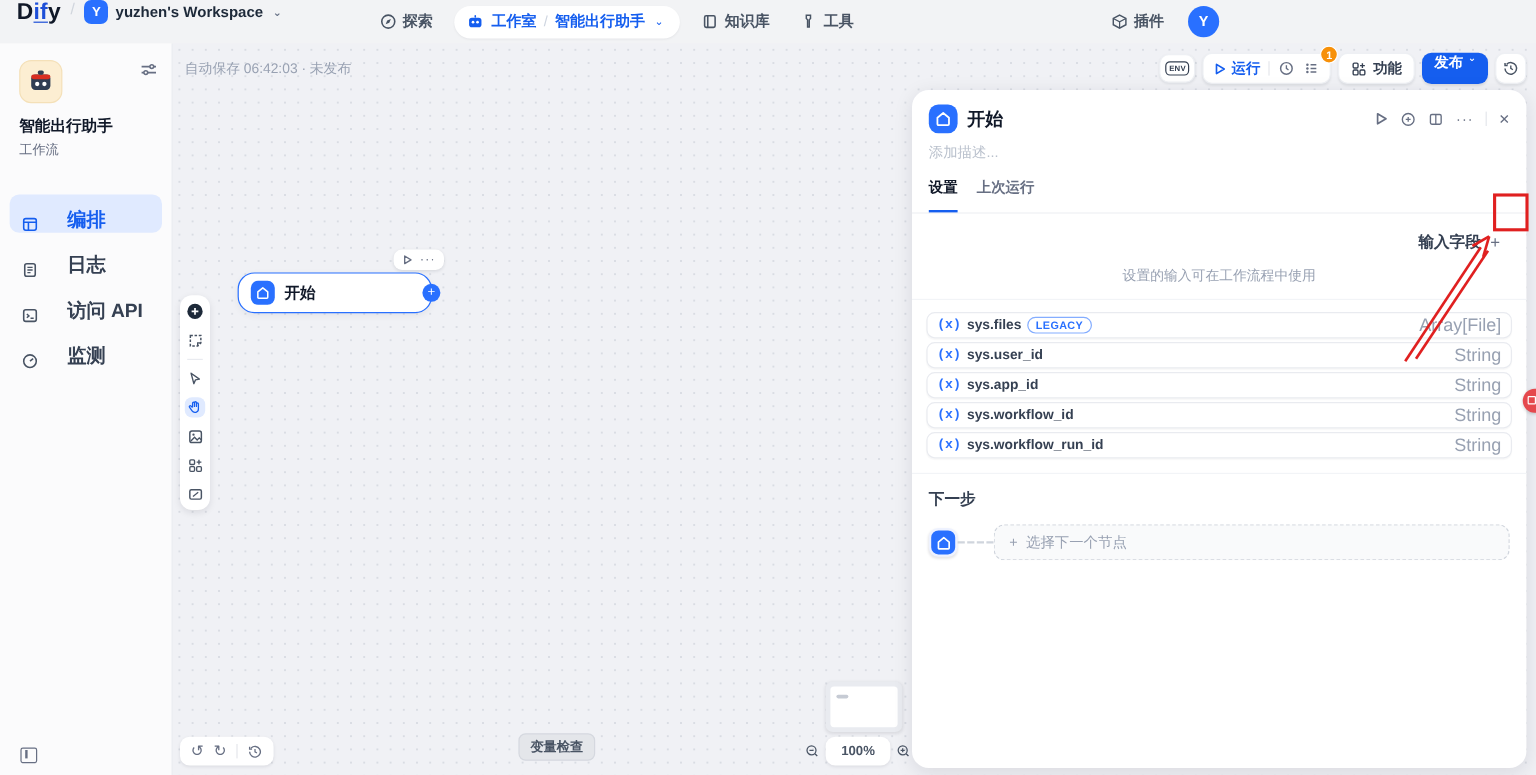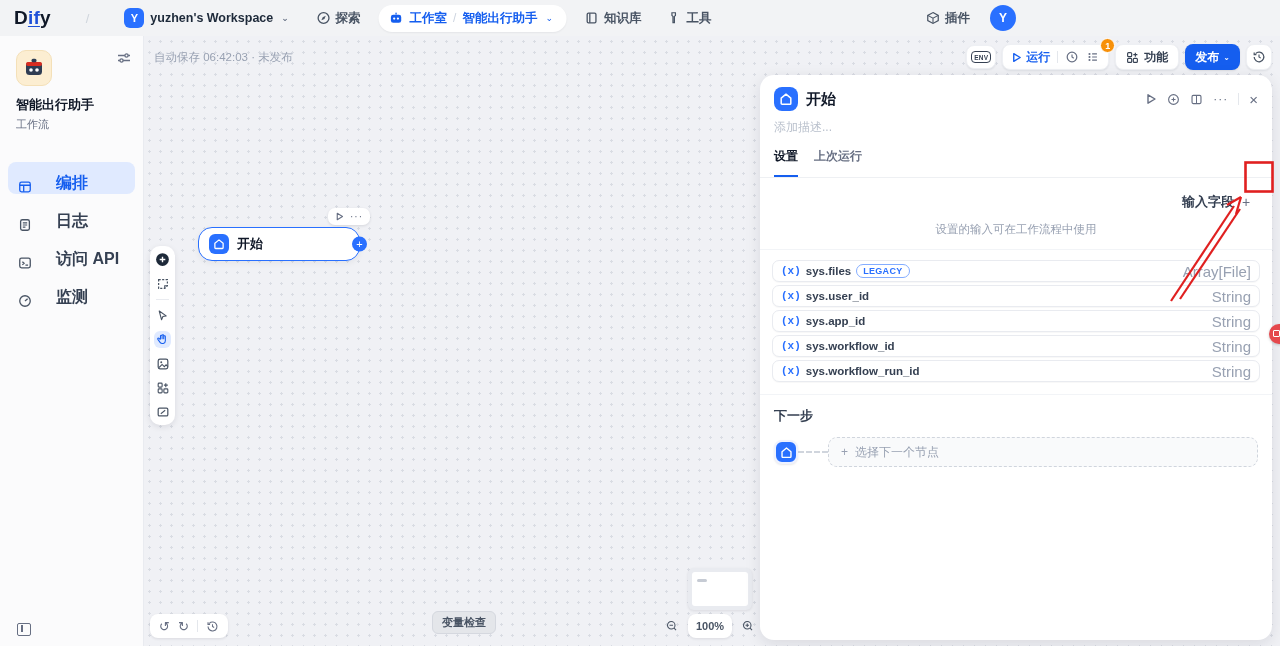--- a/index.html
+++ b/index.html
@@ -1,21 +1,21 @@
 <!DOCTYPE html>
 <html><head>
 <meta charset="utf-8">
 <style>
   * { margin:0; padding:0; box-sizing:border-box; }
   html,body { width:1280px; height:646px; overflow:hidden; }
   body { font-family:"Liberation Sans","DejaVu Sans",sans-serif; background:#f2f3f5; position:relative; color:#354052; }
   svg { display:block; }
 
   
-  .hdr { position:absolute; left:0; top:0; width:1028px; height:36px; background:#f2f3f5; display:flex; align-items:center; z-index:30;gap:27px; }
+  .hdr { position:absolute; left:0; top:0; width:1028px; height:36px; background:#f2f3f5; display:flex; align-items:flex-start; z-index:30; }
   .logo { font-size:19px; font-weight:bold; color:#101828; margin-left:14px; letter-spacing:.2px; }
   .logo .if { color:#1d4fd8; text-decoration:underline; text-underline-offset:2px; }
   .crumb-sep { color:#d0d5dd; margin:0 8px; font-size:13px; }
   .ws { display:flex; align-items:center; gap:6px; font-size:12.5px; font-weight:600; color:#1d2939; }
   .ws-av { width:20px; height:20px; border-radius:6px; background:#2970ff; color:#fff; font-size:11px; font-weight:bold; display:flex; align-items:center; justify-content:center; }
   .chev { font-size:9px; color:#667085; margin-left:2px; }
   .hdr-center { position:absolute; left:50%; top:0; height:36px; transform:translateX(-50%); display:flex; align-items:center; gap:10px; }
   .nav-item { display:flex; align-items:center; gap:5px; font-size:12.5px; font-weight:600; color:#495464; padding:4px 8px; border-radius:8px; cursor:pointer; }
   .nav-pill { display:flex; align-items:center; gap:6px; background:#fff; border-radius:999px; padding:5px 14px 5px 10px; box-shadow:0 1px 2px rgba(16,24,40,.06); }
   .nav-pill .blue { color:#155eef; font-size:12.5px; font-weight:700; }
@@ -45,21 +45,21 @@
 
   .cv-toolbar { position:absolute; right:8px; top:8px; display:flex; align-items:center; gap:6px; }
   .btn-w { background:#fff; border:0.5px solid #eef0f4; border-radius:8px; box-shadow:0 1px 2px rgba(16,24,40,.08); display:flex; align-items:center; justify-content:center; cursor:pointer; }
   .env-btn { width:30px; height:24px; }
   .env-box { border:1.6px solid #354052; border-radius:4px; font-size:6.5px; font-weight:bold; color:#354052; padding:1.5px 2px; letter-spacing:.2px; }
   .run-group { height:26px; padding:0 8px; gap:7px; }
   .run-lbl { color:#155eef; font-size:12px; font-weight:600; display:flex; gap:4px; align-items:center; }
   .vdiv { width:1px; height:12px; background:#e4e7ec; }
   .badge-1 { position:absolute; top:-7px; right:-7px; width:15px; height:15px; border-radius:50%; background:#f79009; border:1.5px solid #fff; color:#fff; font-size:9px; font-weight:bold; display:flex; align-items:center; justify-content:center; }
   .feat-btn { height:26px; padding:0 10px; gap:5px; font-size:12px; font-weight:600; color:#354052; }
-  .pub-btn { height:26px; padding:0 10px; background:#155eef; border-radius:8px; color:#fff; font-size:12px; font-weight:600; display:flex; align-items:center; gap:4px; cursor:pointer; box-shadow:0 1px 2px rgba(16,24,40,.1); }
+  .pub-btn { height:26px; padding:0 10px; background:#155eef; border-radius:8px; color:#fff; font-size:12px; font-weight:600; display:flex; gap:4px; cursor:pointer; box-shadow:0 1px 2px rgba(16,24,40,.1); }
   .hist-btn { width:26px; height:26px; }
 
   
   .node { position:absolute; left:54px; top:191px; width:162px; height:34px; background:#fff; border:1.8px solid #2970ff; border-radius:14px; display:flex; align-items:center; padding:0 10px; gap:8px; box-shadow:0 2px 6px rgba(16,24,40,.06); cursor:pointer; }
   .node-ic { width:20px; height:20px; border-radius:6px; background:#2970ff; display:flex; align-items:center; justify-content:center; }
   .node-ttl { font-size:13px; font-weight:700; color:#101828; }
   .node-plus { position:absolute; right:-8px; top:50%; transform:translateY(-50%); width:15px; height:15px; border-radius:50%; background:#2970ff; color:#fff; font-size:11px; display:flex; align-items:center; justify-content:center; line-height:1; cursor:pointer; }
   .node-mini { position:absolute; left:184px; top:172px; background:#fff; border-radius:7px; box-shadow:0 1px 3px rgba(16,24,40,.12); display:flex; align-items:center; gap:6px; padding:3px 7px; color:#676f83; }
 
   
@@ -68,21 +68,21 @@
   .rail .ic.on { background:#e0eaff; }
   .rail hr { width:13px; border:0; border-top:1px solid #e9ebf0; margin:0; }
 
   
   .undo-pill { position:absolute; left:6px; bottom:8px; height:24px; background:#fff; border-radius:8px; box-shadow:0 1px 3px rgba(16,24,40,.1); display:flex; align-items:center; gap:8px; padding:0 9px; color:#676f83; }
   .undo-pill span { font-size:13px; cursor:pointer; }
   .varcheck { position:absolute; left:288px; bottom:12px; background:#e4e6ea; border:1px solid #d5d8df; border-radius:6px; font-size:11px; font-weight:600; color:#495464; padding:3px 9px; cursor:pointer; }
   .minimap { position:absolute; left:544px; bottom:36px; width:64px; height:42px; background:#e9ebf0; border-radius:6px; box-shadow:0 1px 3px rgba(16,24,40,.1); padding:4px; }
   .minimap .vp { width:100%; height:100%; background:#fff; border-radius:3px; position:relative; }
   .minimap .nd { position:absolute; left:5px; top:7px; width:10px; height:2.5px; background:#c6cbd4; border-radius:2px; }
-  .zoom-pill { position:absolute; left:544px; bottom:8px; height:24px; width:44px; background:#fff; border-radius:8px; box-shadow:0 1px 3px rgba(16,24,40,.1); display:flex; align-items:center; justify-content:center; gap:18px; color:#495464; }
+  .zoom-pill { position:absolute; left:544px; bottom:8px; height:24px; width:54px; background:#fff; border-radius:8px; box-shadow:0 1px 3px rgba(16,24,40,.1); display:flex; align-items:center; justify-content:center; gap:18px; color:#495464; }
   .zoom-pill .pct { font-size:11px; font-weight:600; }
 
   
   .panel { position:absolute; left:760px; top:75px; width:512px; height:565px; background:#fff; border-radius:14px; box-shadow:0 4px 16px rgba(16,24,40,.1); z-index:15; }
   .p-hdr { display:flex; align-items:center; padding:12px 14px 0 14px; }
   .p-ic { width:24px; height:24px; border-radius:8px; background:#2970ff; display:flex; align-items:center; justify-content:center; margin-right:8px; }
   .p-ttl { font-size:15px; font-weight:700; color:#101828; flex:1; }
   .p-acts { display:flex; align-items:center; gap:10px; color:#676f83; }
   .p-acts .a { cursor:pointer; display:flex; align-items:center; }
   .p-desc { padding:8px 14px 0 14px; font-size:12px; color:#b9c0cc; }

